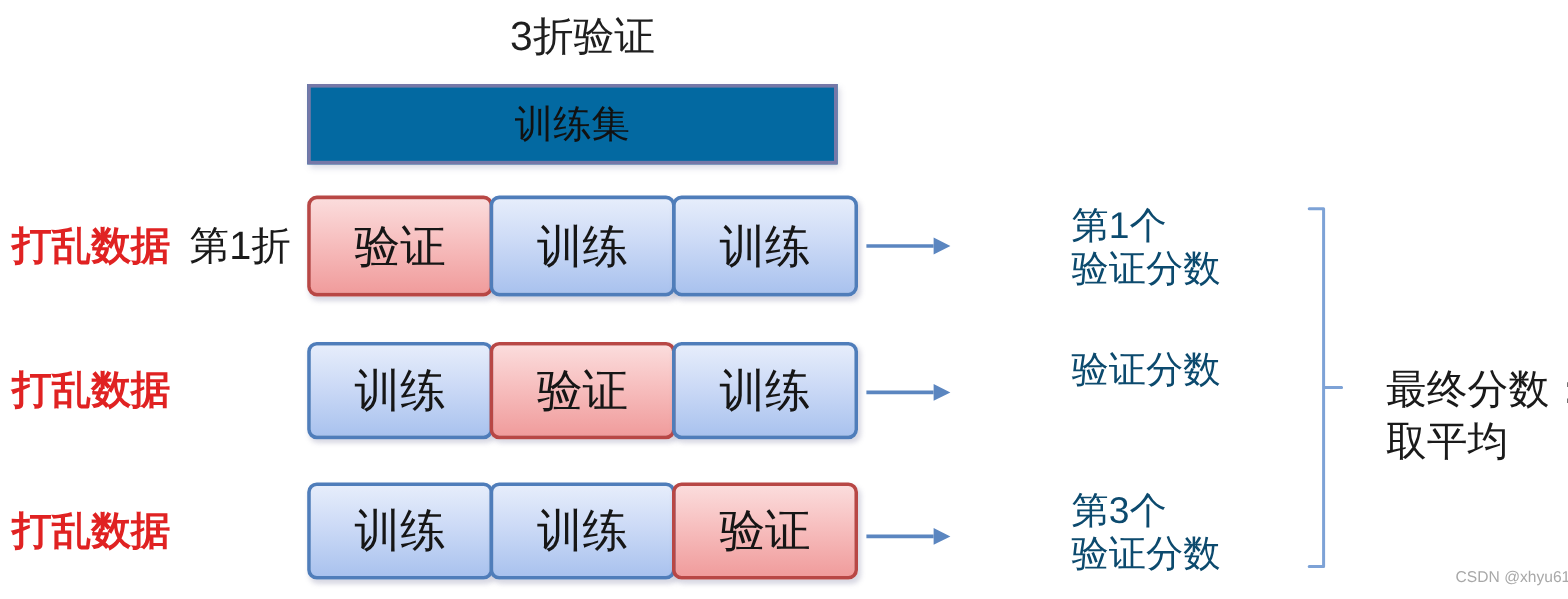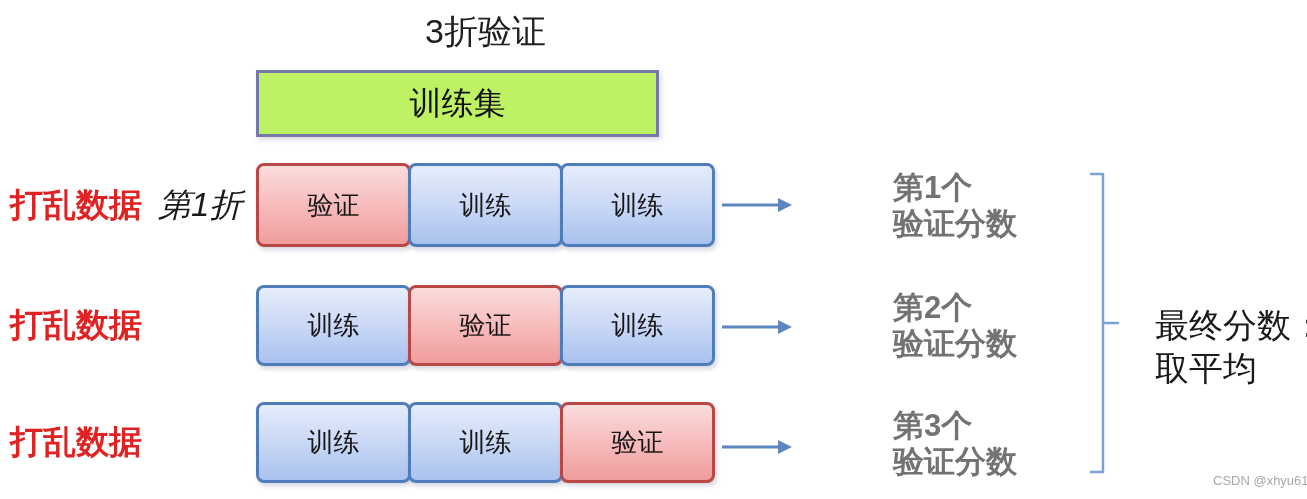--- a/index.html
+++ b/index.html
@@ -2,50 +2,50 @@
 <html><head>
 <meta charset="utf-8">
 <style>
   html,body{margin:0;padding:0;background:#ffffff;}
   body{font-family:"Liberation Sans","DejaVu Sans",sans-serif;color:#1a1a1a;}
   .canvas{position:relative;width:1307px;height:499px;background:#ffffff;overflow:hidden;padding-left:24px;}
 
   .title{position:absolute;left:256px;top:10px;width:459px;height:42px;
          font-size:34px;line-height:42px;text-align:center;color:#1f1f1f;}
 
-  .trainset{position:absolute;left:256px;top:70px;width:403px;height:67px;
-            box-sizing:border-box;background:#bef264;border:3px solid #7678a8;
+  .trainset{position:absolute;left:256px;top:70px;width:442px;height:67px;
+            box-sizing:border-box;background:#0369a1;border:3px solid #7678a8;
             display:flex;align-items:center;justify-content:center;
             font-size:32px;color:#111;box-shadow:2px 3px 5px rgba(110,110,150,.25);}
 
   .strip{position:absolute;left:256px;width:459px;display:flex;}
   .strip-1{top:163px;height:84px;}
   .strip-2{top:285px;height:81px;}
   .strip-3{top:402px;height:81px;}
   .cell{flex:1 1 0;box-sizing:border-box;border-radius:8px;
         display:flex;align-items:center;justify-content:center;
-        font-size:26px;color:#161616;
+        font-size:38px;color:#161616;
         box-shadow:2px 3px 4px rgba(110,110,150,.28);}
   .cell + .cell{margin-left:-3px;}
   .cell.train{border:3px solid #4f7dba;
         background:linear-gradient(180deg,#e6edfb 0%,#ccdaf6 45%,#a9c2ee 100%);}
   .cell.validation{border:3px solid #b84745;
         background:linear-gradient(180deg,#fbdcdc 0%,#f7bfbf 45%,#f09c9c 100%);}
 
   .shuffle{position:absolute;left:4px;width:144px;height:44px;line-height:44px;
            font-size:33px;font-weight:bold;color:#e02222;white-space:nowrap;text-align:center;}
   .fold{position:absolute;left:158px;width:94px;height:44px;line-height:44px;
-        font-size:33px;color:#1a1a1a;white-space:nowrap;font-style:italic;}
+        font-size:33px;color:#1a1a1a;white-space:nowrap;}
   .y-r1{top:183px;} .y-r2{top:303px;} .y-r3{top:420px;}
 
   .arrow{position:absolute;left:720px;width:74px;height:22px;}
   .arrow-1{top:194px;} .arrow-2{top:316px;} .arrow-3{top:436px;}
 
   .score{position:absolute;left:893px;width:190px;font-size:31px;line-height:36px;
-         color:#737373;white-space:nowrap;font-weight:bold;}
+         color:#0c4a6e;white-space:nowrap;}
   .score-1{top:170px;} .score-2{top:290px;} .score-3{top:408px;}
 
   .bracket{position:absolute;left:1086px;top:168px;width:40px;height:312px;}
 
   .final{position:absolute;left:1155px;top:304px;font-size:34px;line-height:43px;
          color:#1a1a1a;white-space:nowrap;}
 
   .watermark{position:absolute;left:1213px;top:473px;font-size:13px;color:#a8a8a8;
              white-space:nowrap;}
 </style>
@@ -92,21 +92,20 @@
     </div>
     <div class="cell train">
       <span>训练</span>
     </div>
   </div>
   <svg class="arrow arrow-2" viewBox="0 0 74 22">
     <line x1="2" y1="11" x2="58" y2="11" stroke="#5b86c0" stroke-width="3"></line>
     <polygon points="58,4 72,11 58,18" fill="#5b86c0"></polygon>
   </svg>
   <div class="score score-2">
-    <div>第2个</div>
     <div>验证分数</div>
   </div>
 
   <div class="shuffle y-r3">打乱数据</div>
   <div class="strip strip-3">
     <div class="cell train">
       <span>训练</span>
     </div>
     <div class="cell train">
       <span>训练</span>

